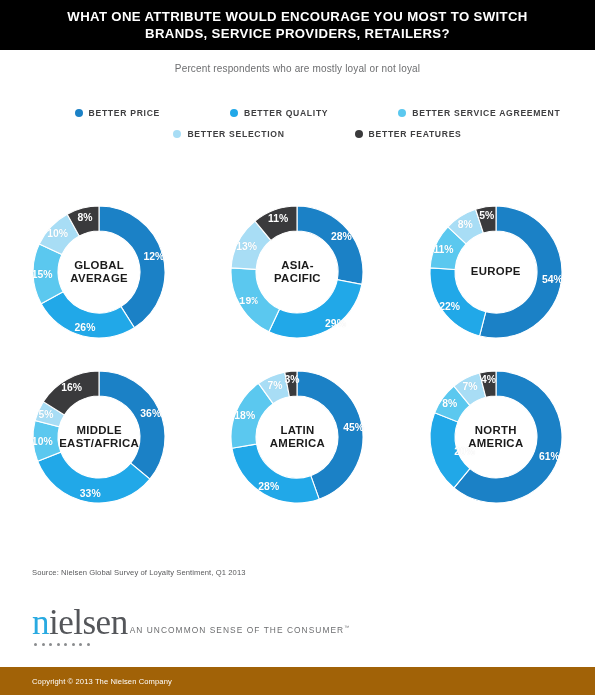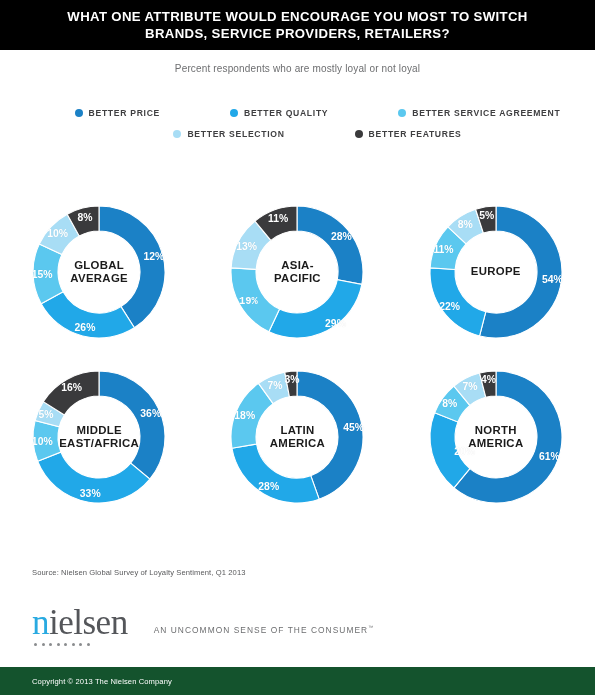--- a/index.html
+++ b/index.html
@@ -90,21 +90,21 @@
     transform:translate(-50%,-50%);
     pointer-events:none;
     text-shadow:0 0 1px rgba(0,0,0,0.10);
   }
 
   
   .source {
     position:absolute; left:32px; top:568px;
     font-size:7.6px; color:#58595b; letter-spacing:0.1px;
   }
-  .brand { position:absolute; left:32px; top:606px; display:flex; align-items:flex-end; gap:26px; }
+  .brand { position:absolute; left:32px; top:606px; display:flex; align-items:flex-end; gap:2px; }
   .nielsen-logo { position:relative; }
   .nielsen-word {
     font-family:"Liberation Serif", serif;
     font-size:35px;
     color:#54565a;
     line-height:34px;
     letter-spacing:-0.5px;
   }
   .nielsen-word .n-blue { color:#29aae1; }
   .nielsen-dots { display:flex; gap:4.5px; margin-top:3px; padding-left:2px; }
@@ -113,21 +113,21 @@
     font-size:8.4px;
     letter-spacing:1.05px;
     color:#6d6e70;
     margin-bottom:11px;
     white-space:nowrap;
   }
   .tagline sup { font-size:5px; vertical-align:super; letter-spacing:0; }
 
   .copyright-bar {
     position:absolute; left:0; bottom:0; width:595px; height:28px;
-    background:#14532d;
+    background:#a16207;
     display:flex; align-items:center;
   }
   .copyright-text {
     color:#ffffff;
     font-size:7.6px;
     margin-left:32px;
     letter-spacing:0.1px;
   }
 </style>
 </head>

